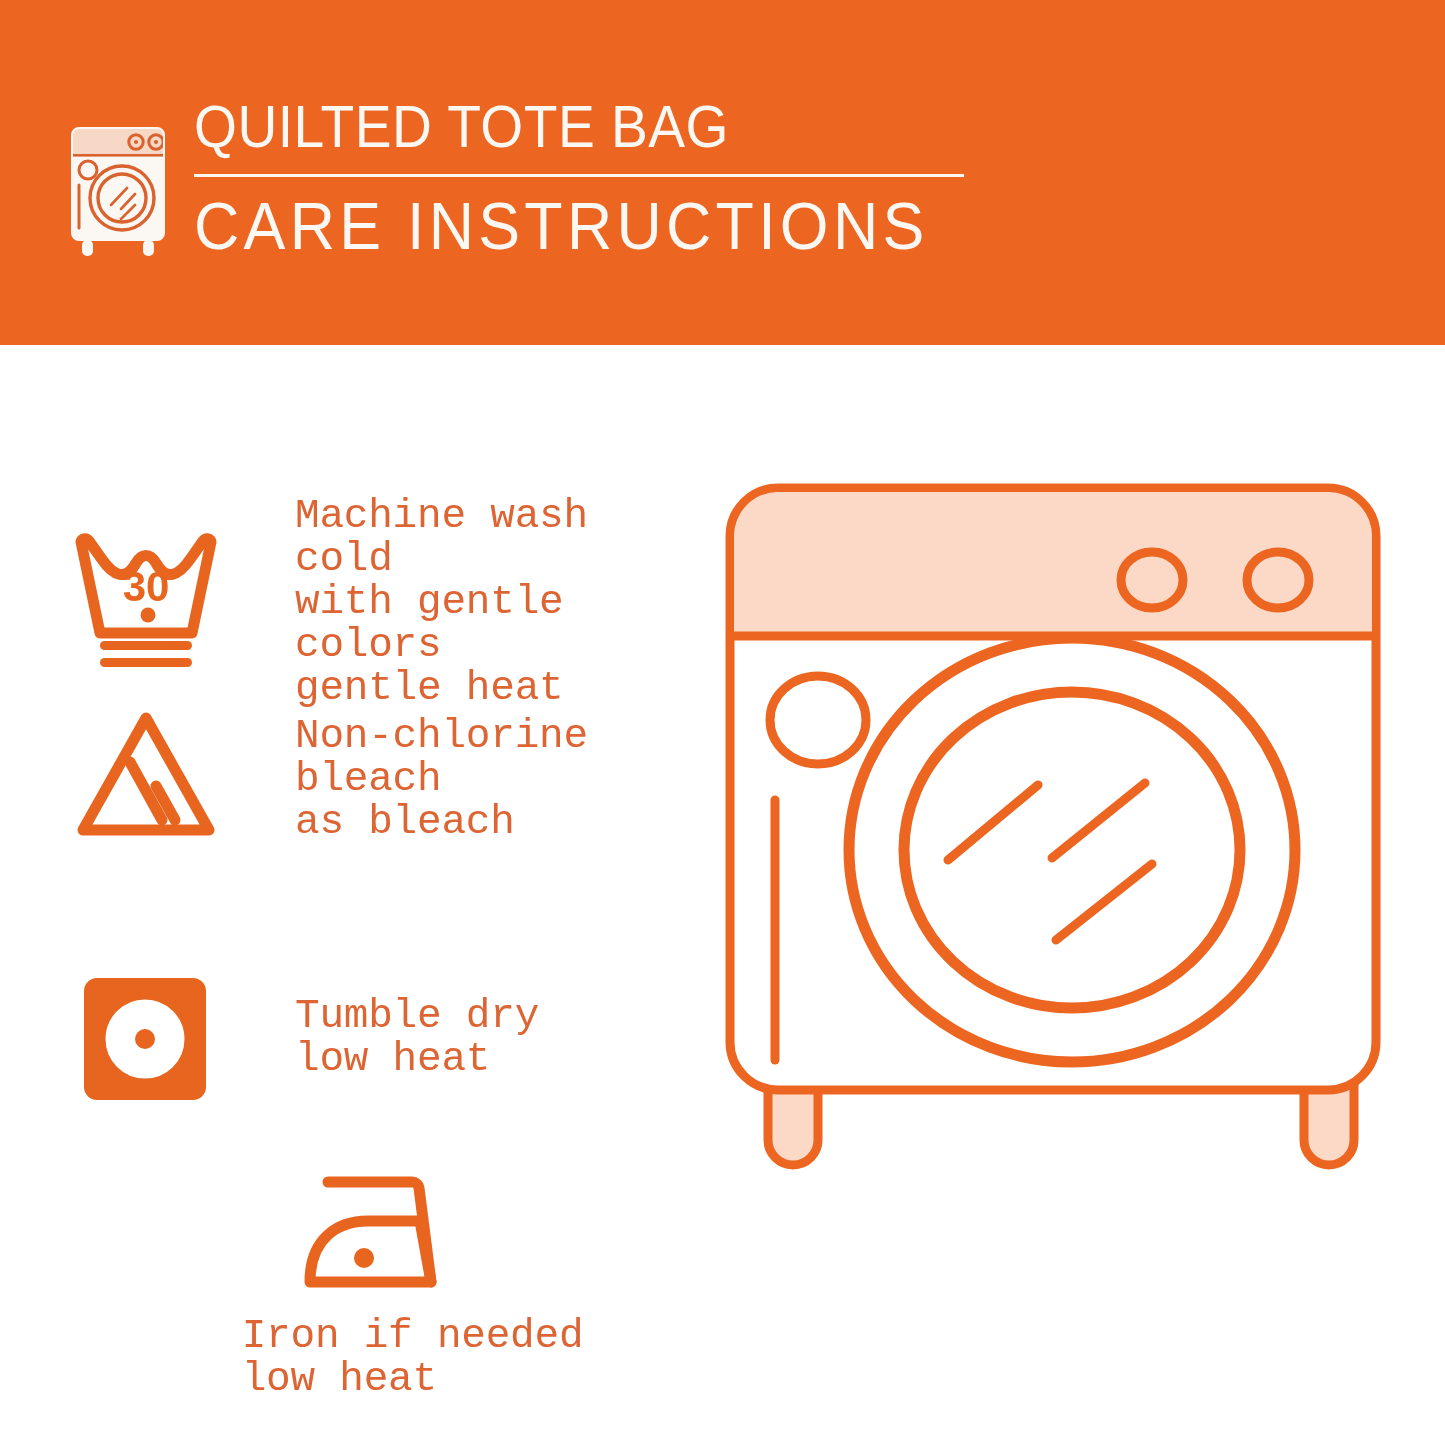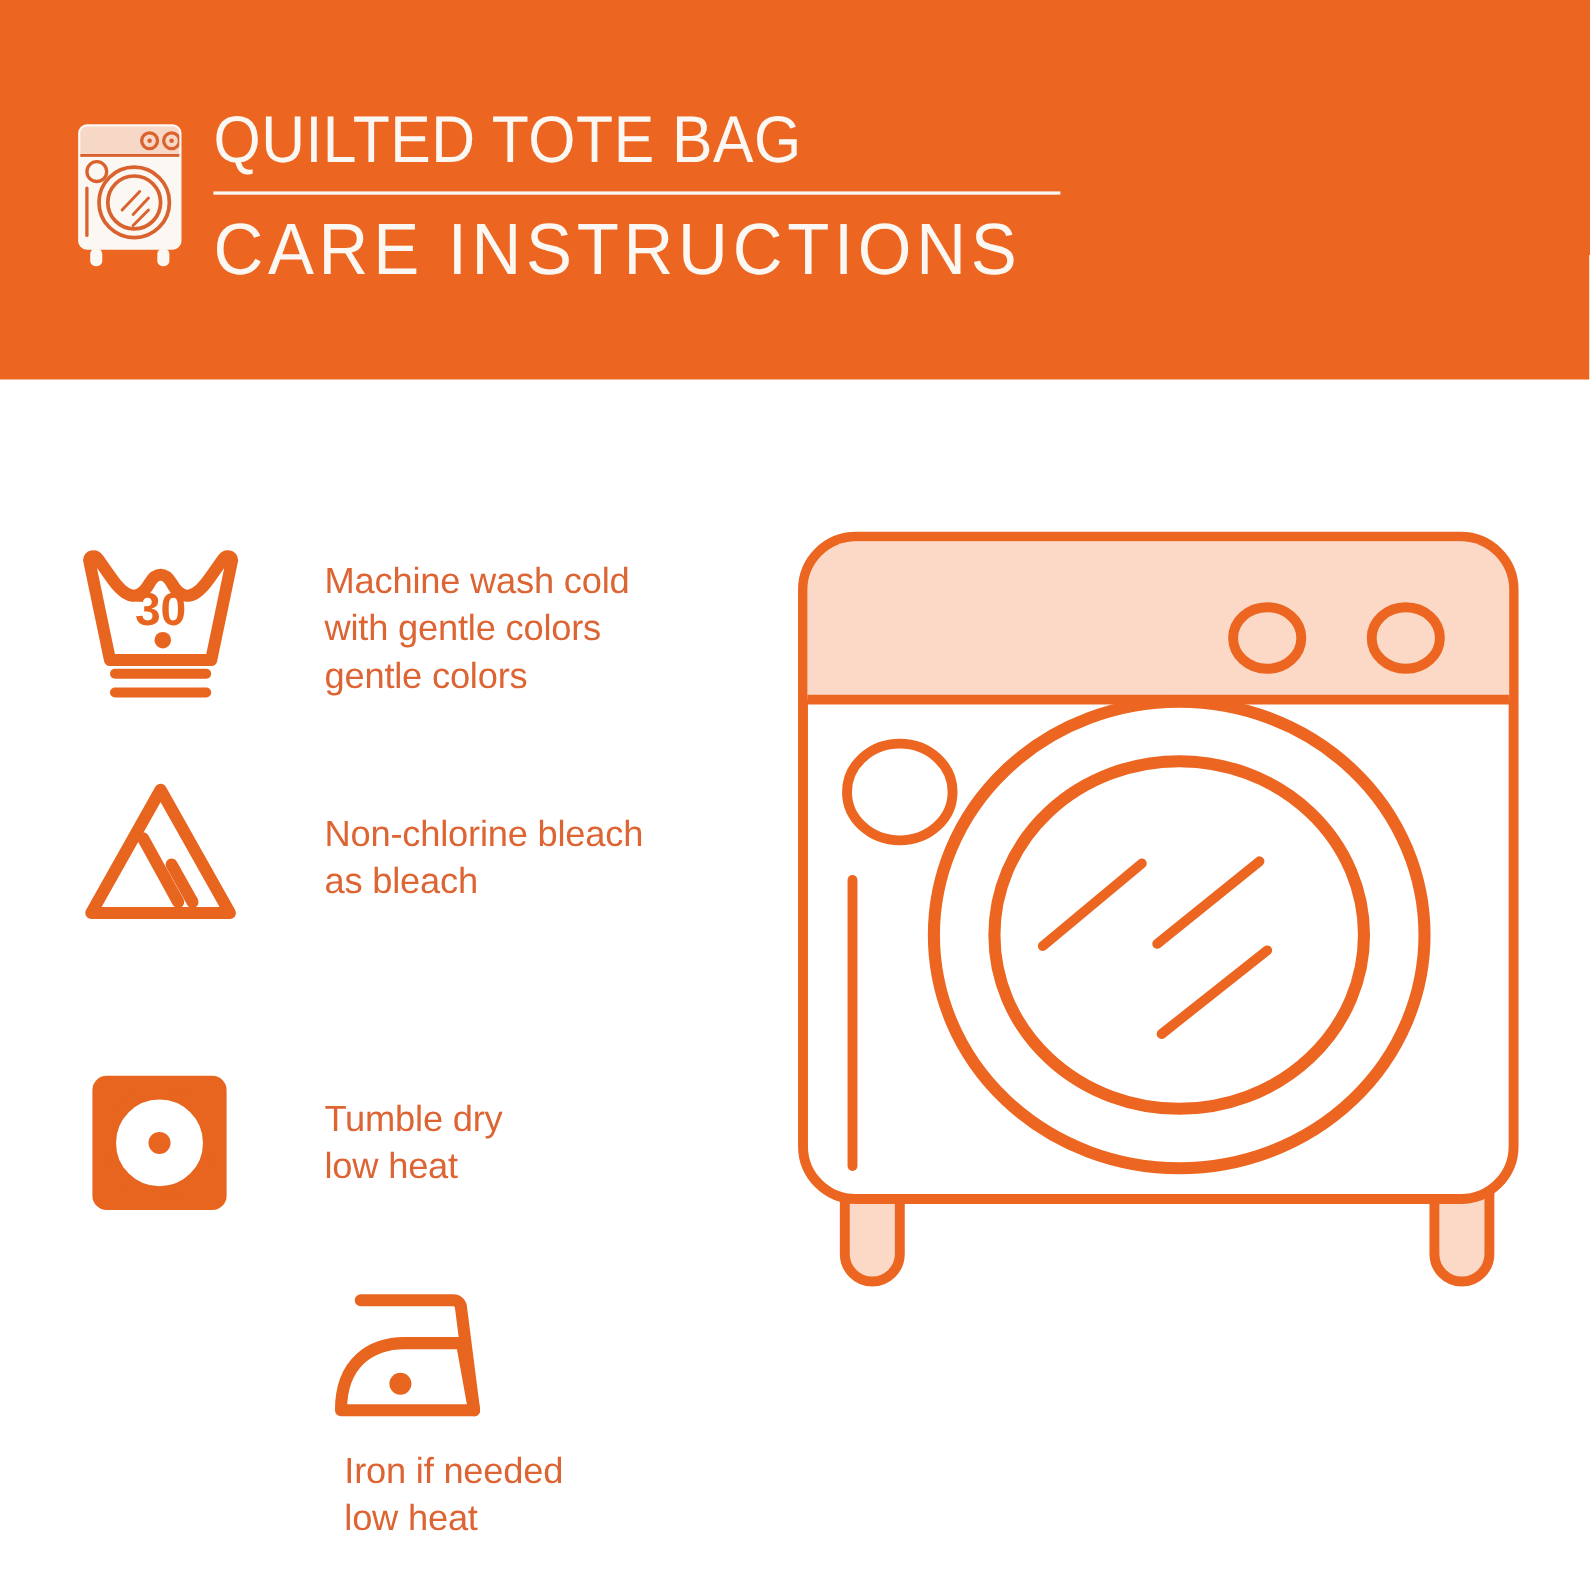--- a/index.html
+++ b/index.html
@@ -22,21 +22,21 @@
     top: 0;
     width: 1445px;
     height: 345px;
     background: #EC6621;
   }
   #header-inner {
     position: absolute;
     left: 64px;
     top: 96px;
     display: flex;
-    align-items: flex-start;
+    align-items: flex-end;
   }
   #header-logo {
     width: 108px;
     height: 150px;
     flex: 0 0 auto;
     margin-right: 22px;
   }
   #header-text-block {
     display: flex;
     flex-direction: column;
@@ -88,25 +88,26 @@
   }
   .care-icon {
     width: 160px;
     flex: 0 0 160px;
     display: flex;
     align-items: center;
     justify-content: flex-start;
   }
   .care-text {
     color: #DD6433;
-    font-size: 33px;
+    font-size: 41px;
     line-height: 43px;
     font-weight: 500;
     margin-left: 65px;
     letter-spacing: -0.2px;
+    font-family: Liberation Mono, monospace;
   }
   #row-wash   { top: 150px; }
   #row-bleach { top: 359px; }
   #row-dry    { top: 618px; }
   #row-iron   { top: 810px; flex-direction: column; }
 
   
   #machine-illustration {
     position: absolute;
     left: 700px;
@@ -181,21 +182,21 @@
         <rect x="30" y="130" width="92" height="9" rx="4.5" fill="#E8651F"></rect>
 
         <text x="76" y="73" fill="#E8651F" font-family="Liberation Sans, sans-serif" font-size="42" font-weight="700" text-anchor="middle">30</text>
 
         <circle cx="78" cy="87" r="7.5" fill="#E8651F"></circle>
       </svg>
     </div>
     <div class="care-text">
       <div>Machine wash cold</div>
       <div>with gentle colors</div>
-      <div>gentle colors</div>
+      <div>gentle heat</div>
     </div>
   </div>
 
   <div class="care-row" id="row-bleach">
     <div class="care-icon">
       <svg viewBox="0 0 150 150" width="150" height="150" aria-hidden="true">
         <path d="M76 14 L139 126 L13 126 Z" fill="none" stroke="#E8651F" stroke-width="11" stroke-linejoin="round"></path>
         <line x1="60" y1="58" x2="92" y2="116" stroke="#E8651F" stroke-width="11" stroke-linecap="round"></line>
         <line x1="86" y1="82" x2="105" y2="116" stroke="#E8651F" stroke-width="11" stroke-linecap="round"></line>
       </svg>

